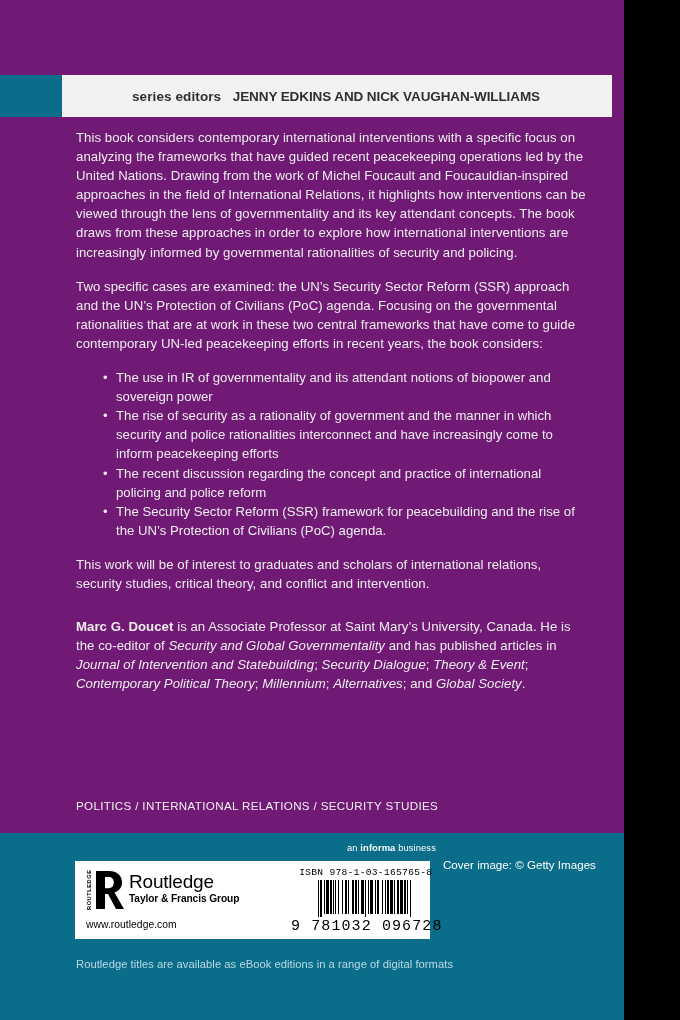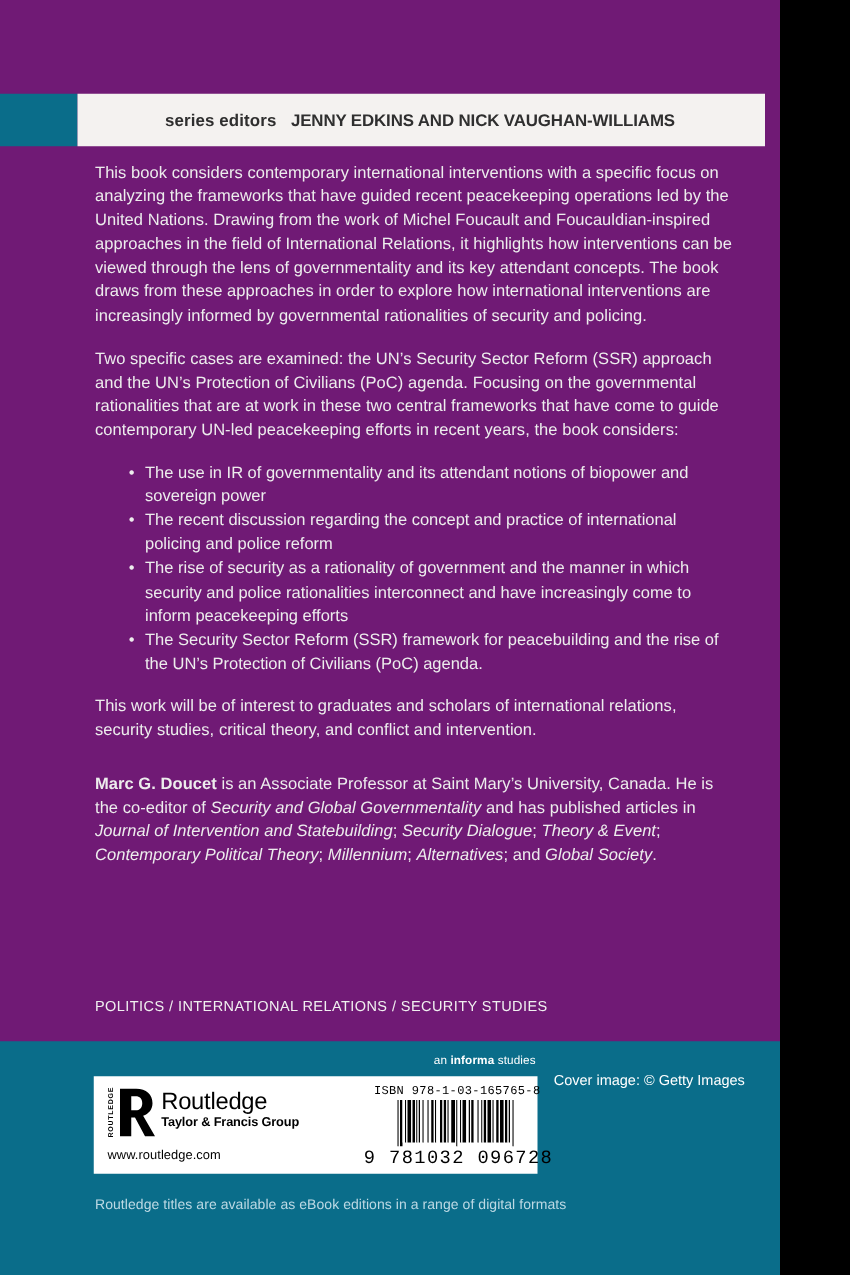--- a/index.html
+++ b/index.html
@@ -266,36 +266,36 @@
         &nbsp;&nbsp;<span class="se-names">JENNY EDKINS AND NICK VAUGHAN-WILLIAMS</span>
       </div>
     </div>
   </div>
 
   <div class="blurb">
     <p>This book considers contemporary international interventions with a specific focus on analyzing the frameworks that have guided recent peacekeeping operations led by the United Nations. Drawing from the work of Michel Foucault and Foucauldian-inspired approaches in the field of International Relations, it highlights how interventions can be viewed through the lens of governmentality and its key attendant concepts. The book draws from these approaches in order to explore how international interventions are increasingly informed by governmental rationalities of security and policing.</p>
     <p>Two specific cases are examined: the UN’s Security Sector Reform (SSR) approach and the UN’s Protection of Civilians (PoC) agenda. Focusing on the governmental rationalities that are at work in these two central frameworks that have come to guide contemporary UN-led peacekeeping efforts in recent years, the book considers:</p>
     <ul>
       <li>The use in IR of governmentality and its attendant notions of biopower and sovereign power</li>
+      <li>The rise of security as a rationality of government and the manner in which security and police rationalities interconnect and have increasingly come to inform peacekeeping efforts</li>
       <li>The recent discussion regarding the concept and practice of international policing and police reform</li>
-      <li>The rise of security as a rationality of government and the manner in which security and police rationalities interconnect and have increasingly come to inform peacekeeping efforts</li>
       <li>The Security Sector Reform (SSR) framework for peacebuilding and the rise of the UN’s Protection of Civilians (PoC) agenda.</li>
     </ul>
     <p>This work will be of interest to graduates and scholars of international relations, security studies, critical theory, and conflict and intervention.</p>
 
     <div class="bio">
       <p><b>Marc G. Doucet</b><span> is an Associate Professor at Saint Mary’s University, Canada. He is the co-editor of </span><i>Security and Global Governmentality</i><span> and has published articles in </span><i>Journal of Intervention and Statebuilding</i><span>; </span><i>Security Dialogue</i><span>; </span><i>Theory &amp; Event</i><span>; </span><i>Contemporary Political Theory</i><span>; </span><i>Millennium</i><span>; </span><i>Alternatives</i><span>; and </span><i>Global Society</i><span>.</span></p>
     </div>
   </div>
 
   <div class="subject-line">POLITICS / INTERNATIONAL RELATIONS / SECURITY STUDIES</div>
 
   <div class="footer"></div>
 
-  <div class="informa"><span>an </span><b>informa</b><span> studies</span></div>
+  <div class="informa"><span>an </span><b>informa</b><span> business</span></div>
 
   <div class="logo-card">
     <div class="logo-left">
       <div class="logo-row">
         <div class="logo-mark">
           <div class="logo-vert">ROUTLEDGE</div>
           <div class="logo-r">
             <svg width="30" height="40" viewBox="0 0 30 40" xmlns="http://www.w3.org/2000/svg">
               <path d="M2 1 L2 39 L11 39 L11 24 L14 24 L22 39 L30 39 L20.5 22.5 C25 21 28 17.5 28 12.5 C28 5.5 23 1 15 1 Z M11 7 L14.5 7 C17.8 7 19.8 9 19.8 12.5 C19.8 16 17.8 18.2 14.5 18.2 L11 18.2 Z" fill="#000000"></path>
             </svg>

